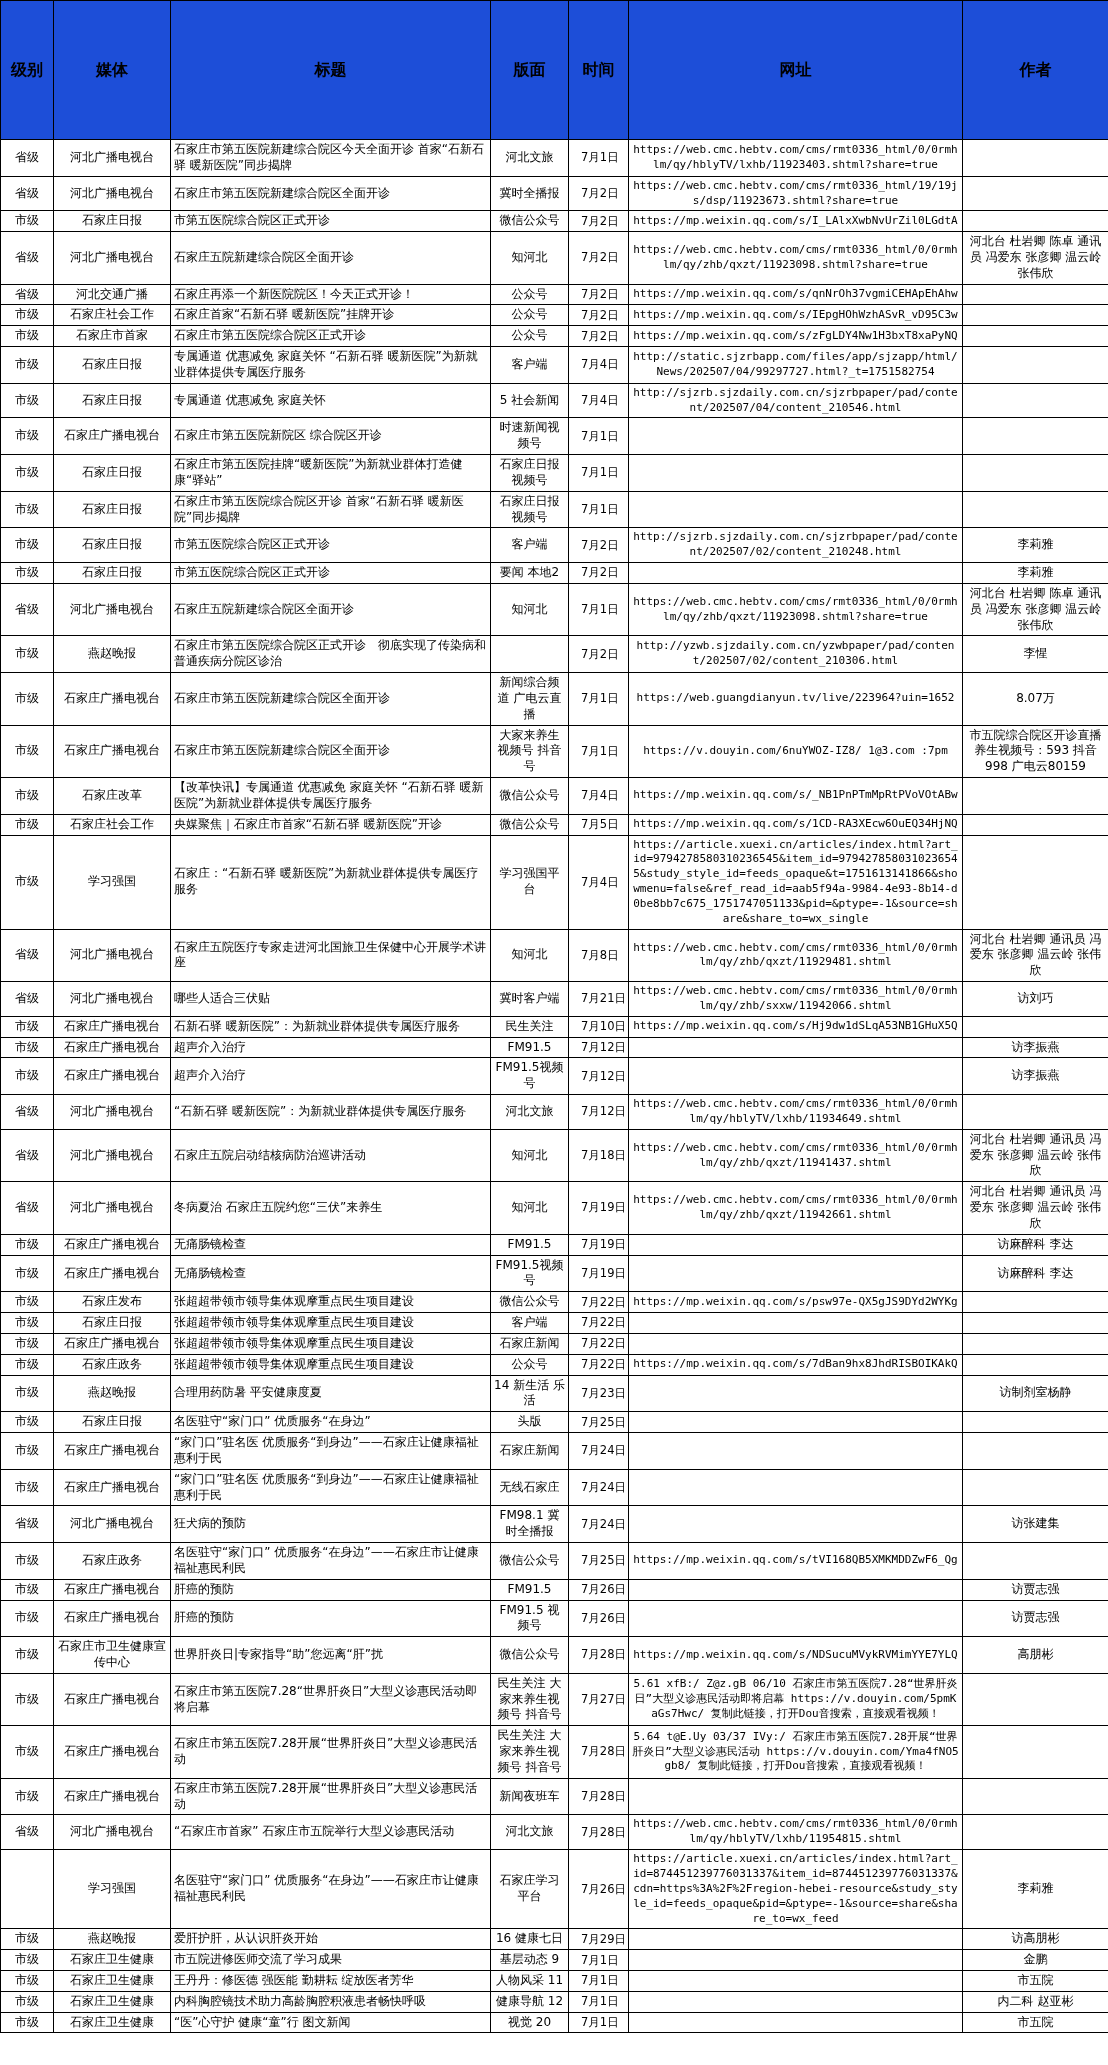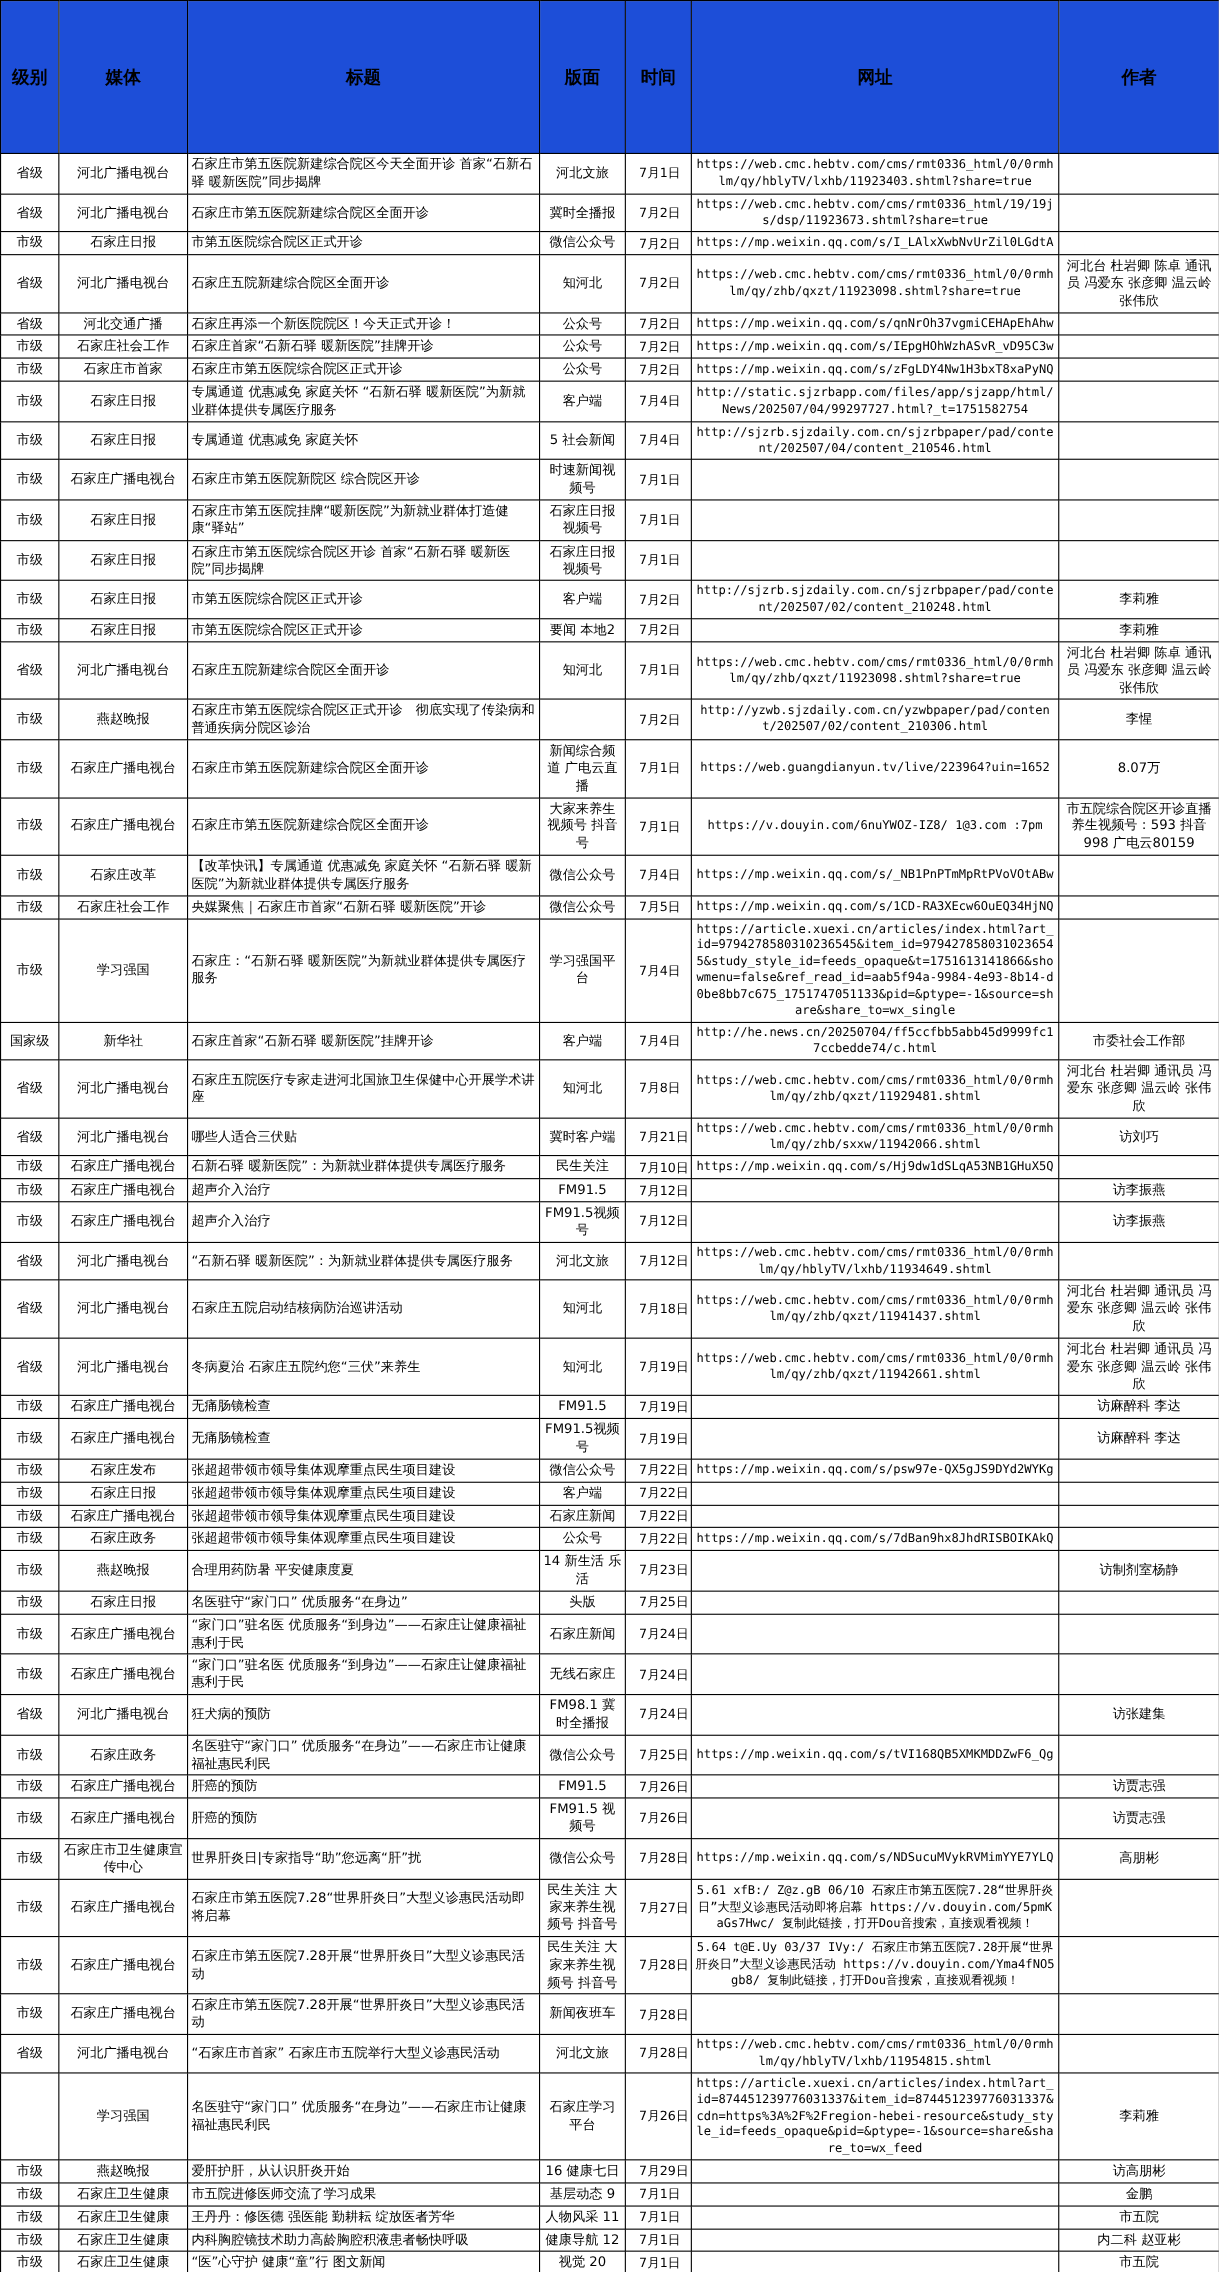--- a/index.html
+++ b/index.html
@@ -236,29 +236,20 @@
       <tr>
         <td class="c">市级</td>
         <td class="c">学习强国</td>
         <td class="title">石家庄：“石新石驿 暖新医院”为新就业群体提供专属医疗服务</td>
         <td class="c">学习强国平台</td>
         <td class="date">7月4日</td>
         <td class="url"><span>https://article.xuexi.cn/articles/index.html?art_id=9794278580310236545&amp;item_id=9794278580310236545&amp;study_style_id=feeds_opaque&amp;t=1751613141866&amp;showmenu=false&amp;ref_read_id=aab5f94a-9984-4e93-8b14-d0be8bb7c675_1751747051133&amp;pid=&amp;ptype=-1&amp;source=share&amp;share_to=wx_single</span></td>
         <td class="author"></td>
       </tr>
       <tr>
-        <td class="c">国家级</td>
-        <td class="c">新华社</td>
-        <td class="title">石家庄首家“石新石驿 暖新医院”挂牌开诊</td>
-        <td class="c">客户端</td>
-        <td class="date">7月4日</td>
-        <td class="url"><span>http://he.news.cn/20250704/ff5ccfbb5abb45d9999fc17ccbedde74/c.html</span></td>
-        <td class="author">市委社会工作部</td>
-      </tr>
-      <tr>
         <td class="c">省级</td>
         <td class="c">河北广播电视台</td>
         <td class="title">石家庄五院医疗专家走进河北国旅卫生保健中心开展学术讲座</td>
         <td class="c">知河北</td>
         <td class="date">7月8日</td>
         <td class="url"><span class="u">https://web.cmc.hebtv.com/cms/rmt0336_html/0/0rmhlm/qy/zhb/qxzt/11929481.shtml</span></td>
         <td class="author">河北台 杜岩卿 通讯员 冯爱东 张彦卿 温云岭 张伟欣</td>
       </tr>
       <tr>
         <td class="c">省级</td>

